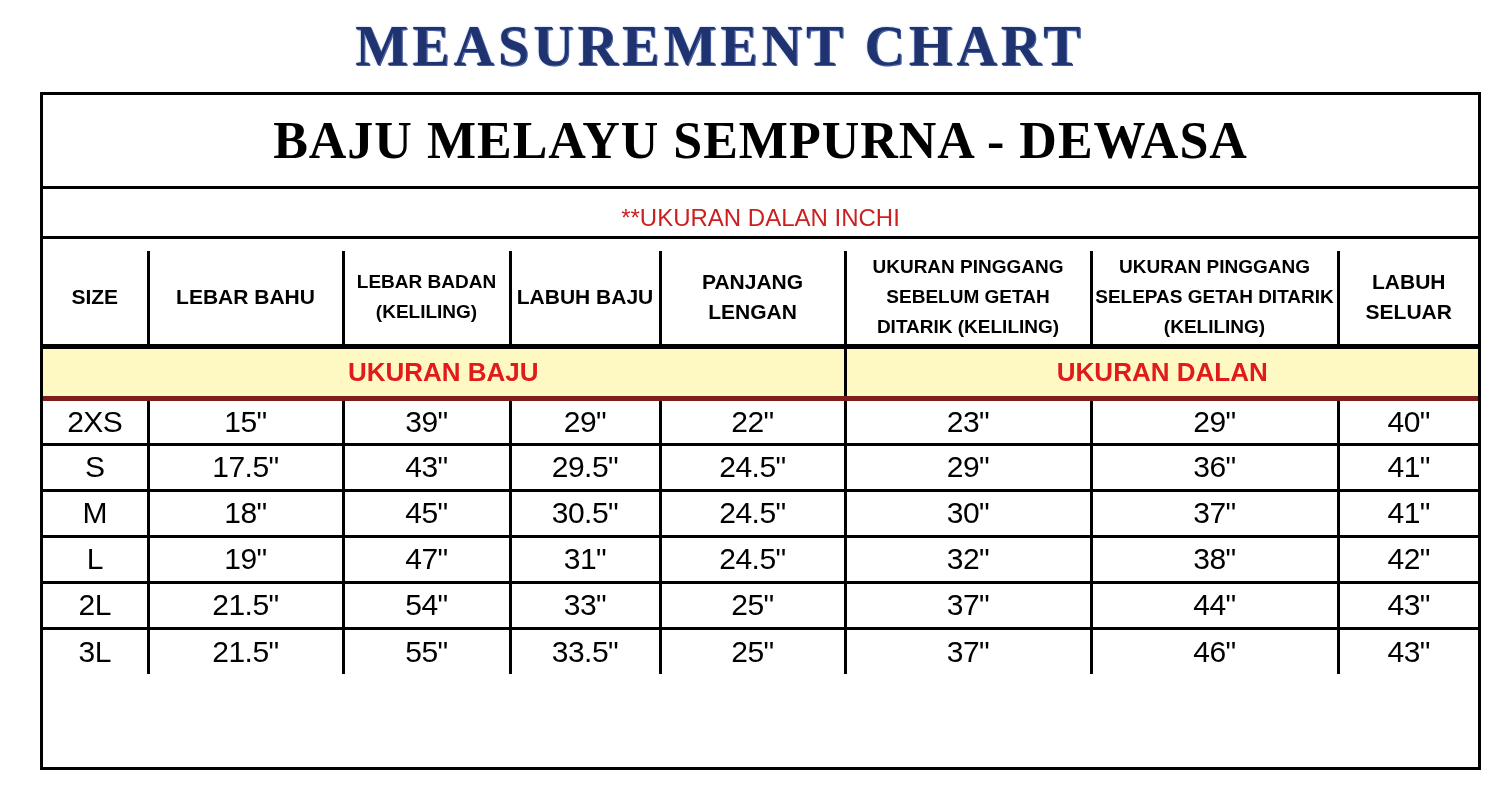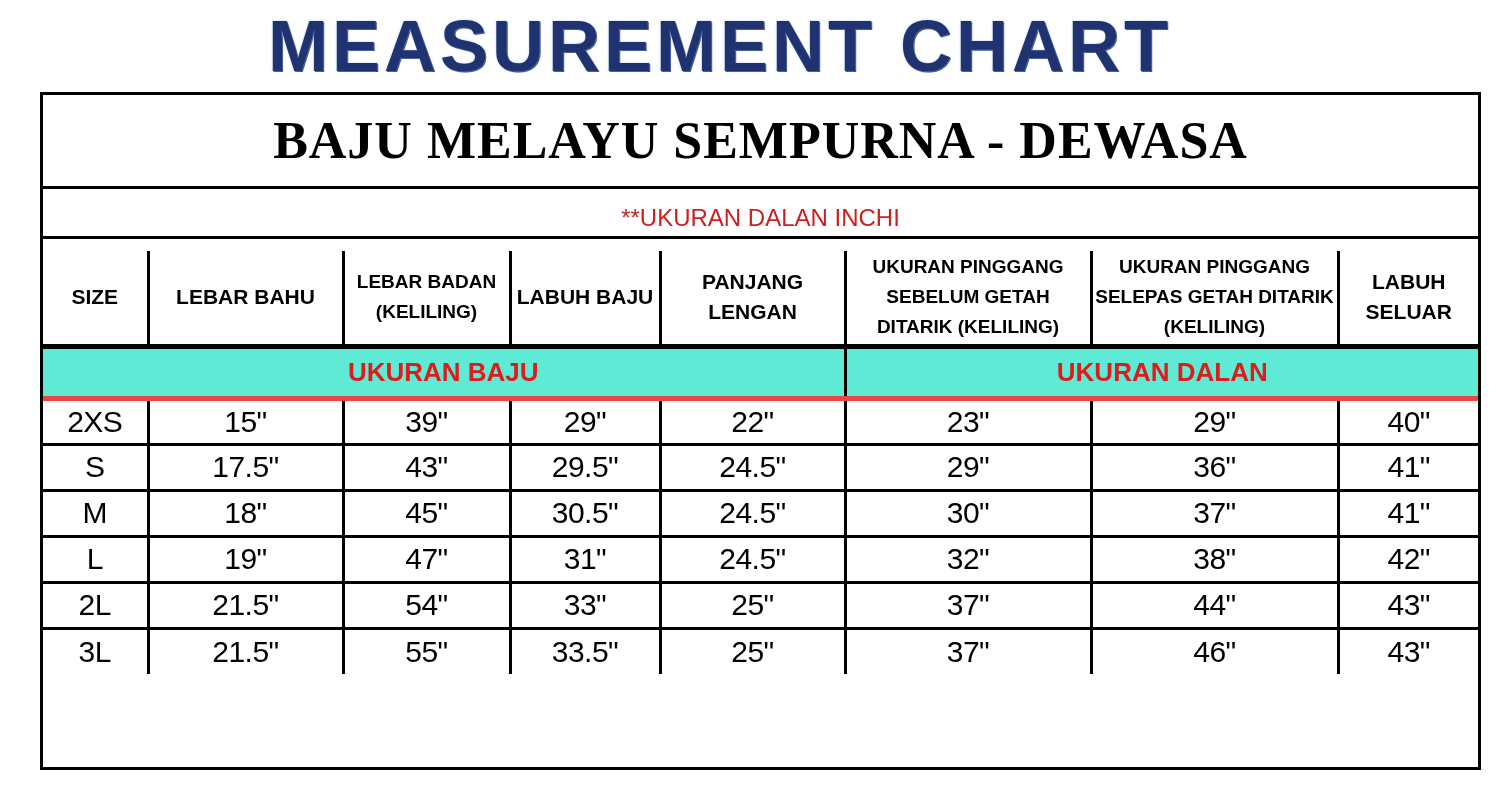--- a/index.html
+++ b/index.html
@@ -1,20 +1,20 @@
 <!DOCTYPE html>
 <html><head>
 <meta charset="utf-8">
 <style>
   html, body { margin:0; padding:0; background:#ffffff; }
   body { width:1507px; height:807px; position:relative; overflow:hidden; font-family:"Liberation Sans", sans-serif; }
   .main-title {
     position:absolute; left:220px; top:6px; width:1000px; height:80px;
-    text-align:center; font-family:Liberation Sans, sans-serif; font-weight:bold;
-    font-size:72px; line-height:80px; letter-spacing:4px;
+    text-align:center; font-family:Liberation Serif, serif; font-weight:bold;
+    font-size:56px; line-height:80px; letter-spacing:4px;
     color:#1f3370;
     text-shadow: 0 0 2px #9fb3e0, 1px 1px 0 #2a4388;
     transform:scaleY(1.0);
   }
   .frame {
     position:absolute; left:40px; top:92px; width:1441px; height:678px;
     border:3px solid #000; box-sizing:border-box;
   }
   .subtitle {
     position:absolute; left:0; top:0; width:100%; height:94px;
@@ -39,21 +39,21 @@
   table.grid tr:first-child th { border-top:none; }
   table.grid tr td:first-child, table.grid tr th:first-child { border-left:none;margin-top:22px; }
   table.grid tr td:last-child, table.grid tr th:last-child { border-right:none; }
   table.grid tr:last-child td { border-bottom:none; }
   th.hdr {
     height:95px; font-family:"Liberation Sans", sans-serif; font-weight:bold;
     font-size:21px; line-height:30px; color:#000;
   }
   th.hdr.small { font-size:19px; }
   tr.section td {
-    height:52px; background:#5eead4; border-top:5px solid #000; border-bottom:5px solid #ef4444;
+    height:52px; background:#fef9c3; border-top:5px solid #000; border-bottom:5px solid #7f1d1d;
     font-family:"Liberation Sans", sans-serif; font-weight:bold; font-size:26px; color:#e01b1b;
   }
   tr.section td.sec-left { border-left:none; }
   tr.section td.sec-right { border-right:none; }
   tr.datarow td {
     height:46px; font-family:"Liberation Sans", sans-serif; font-size:30px; color:#000;
     letter-spacing:-0.5px;
   }
 </style>
 </head>

